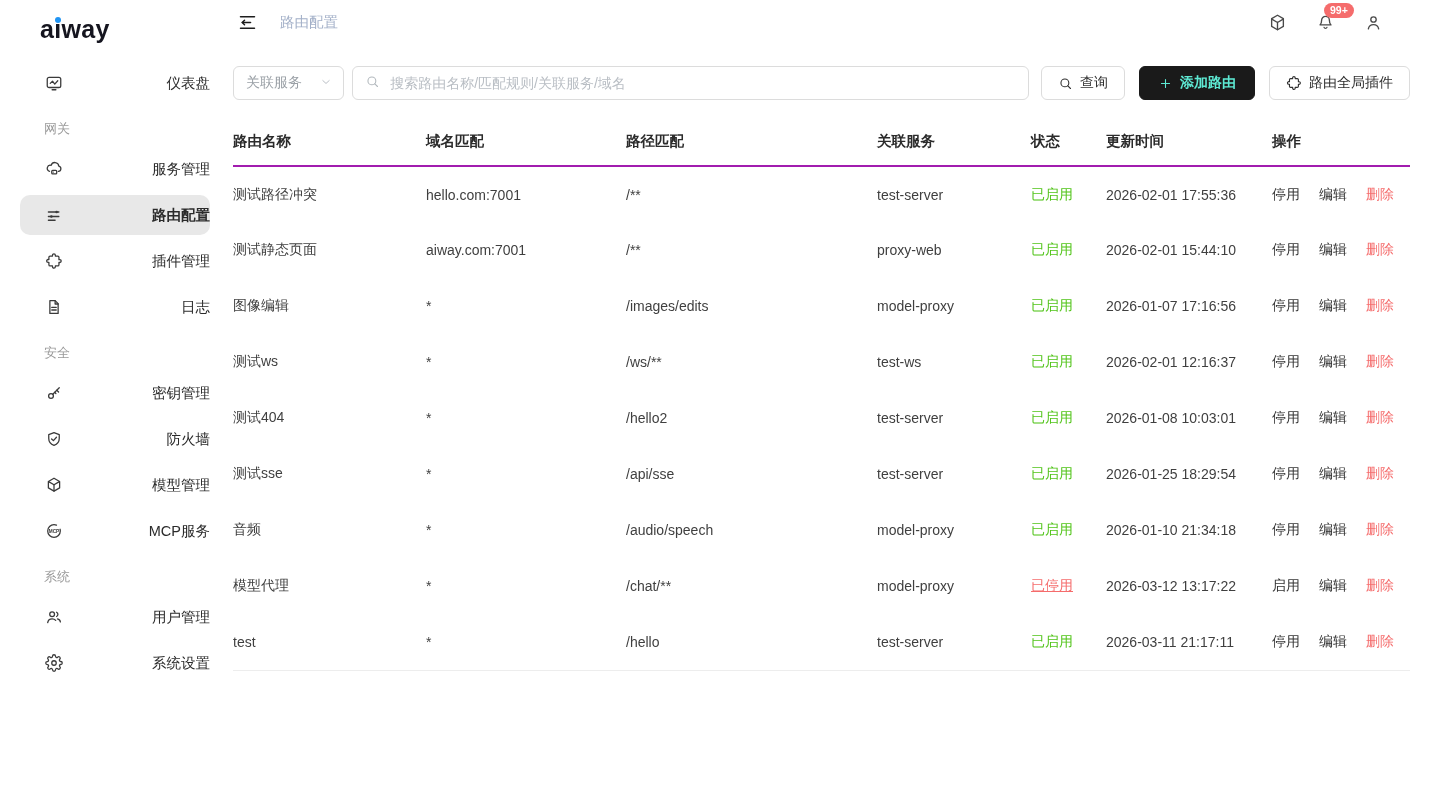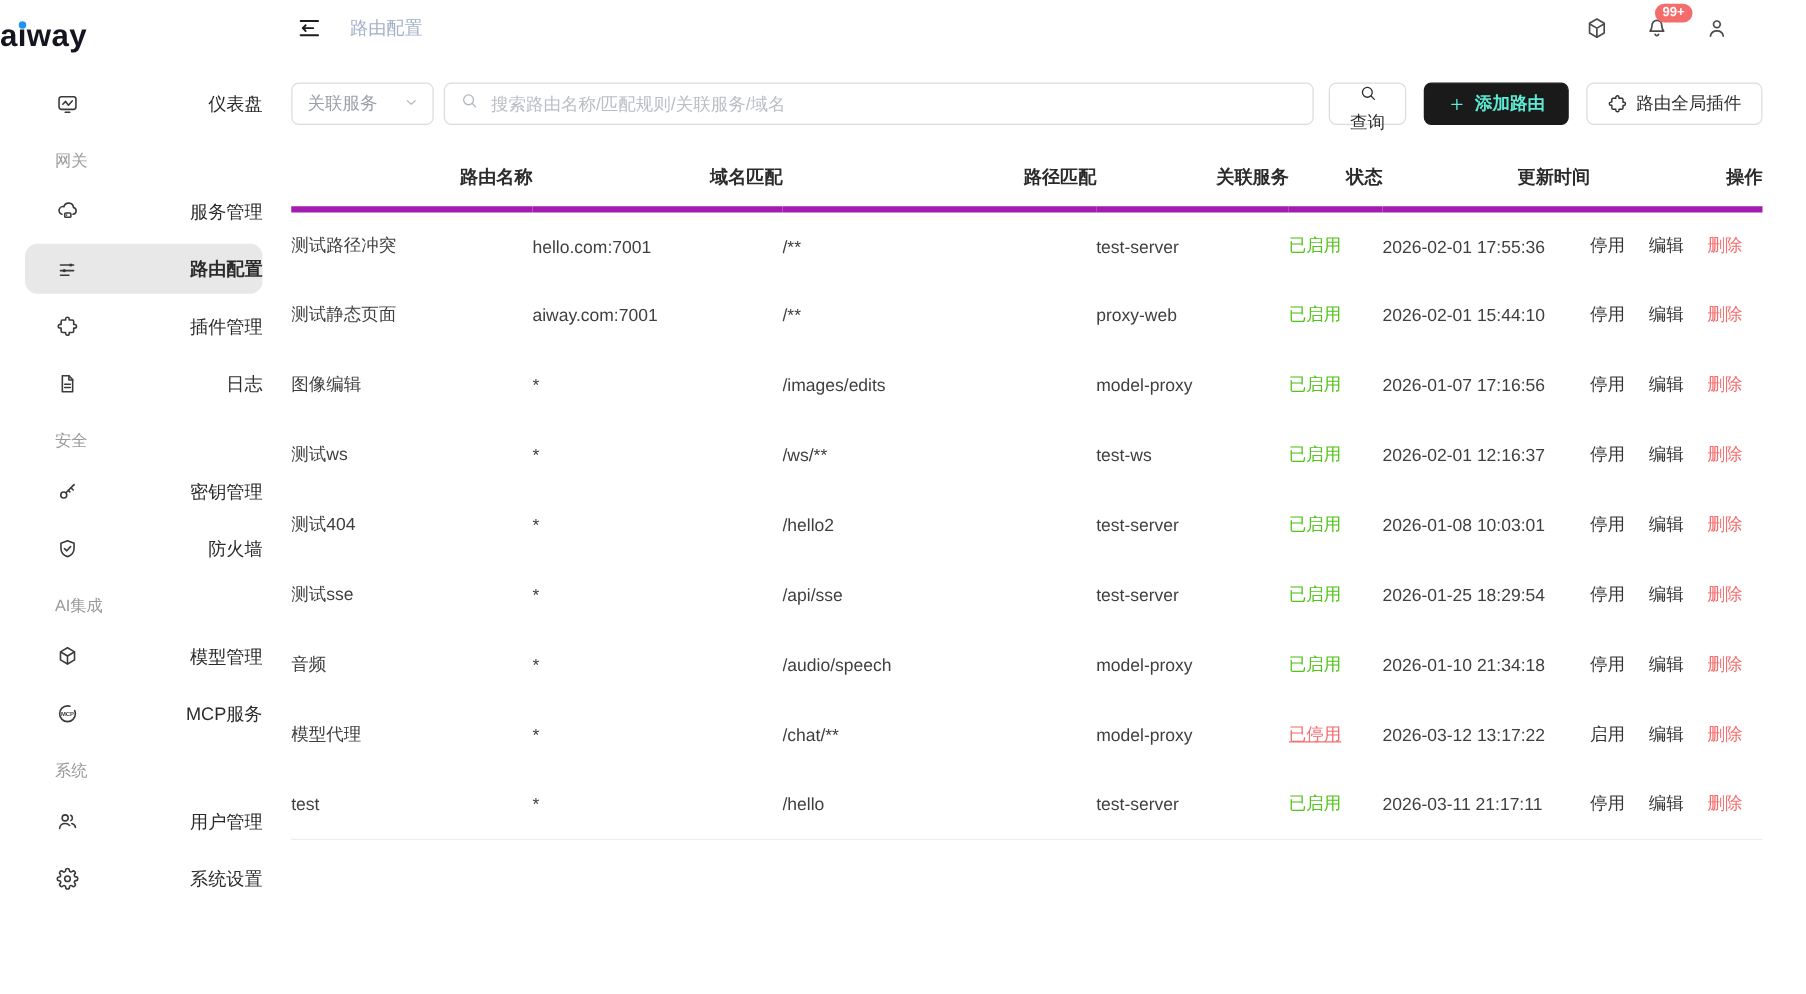--- a/index.html
+++ b/index.html
@@ -3,21 +3,21 @@
 <meta charset="utf-8">
 <style>
   * { box-sizing: border-box; }
   html,body { margin:0; padding:0; }
   body {
     width:1445px; height:795px; background:#ffffff; overflow:hidden;
     font-family:"Liberation Sans", "DejaVu Sans", sans-serif; color:#333;
   }
   
   .sidebar { position:fixed; left:0; top:0; width:225px; height:795px; background:#fff; padding-top:13px; }
-  .logo { font-size:25px; font-weight:800; color:#15151f; letter-spacing:.3px; height:42px; line-height:32px; }
+  .logo { padding-left:40px; font-size:25px; font-weight:800; color:#15151f; letter-spacing:.3px; height:42px; line-height:32px; }
   .logo-i { position:relative; }
   .logo-i::after { content:''; position:absolute; top:2px; left:50%; transform:translateX(-50%);
     width:6px; height:6px; border-radius:50%; background:var(--accent,#2094f3); }
   .nav { margin-top:8px; }
   .nav-item { display:flex; align-items:center; gap:13px; height:40px; margin:6px 15px 6px 20px; width:190px;
     padding-left:25px; border-radius:10px; font-size:14.5px; color:#2b2b2b; cursor:pointer;justify-content:space-between; }
   .nav-item.active { background:#e8e8e8; font-weight:700; }
   .nav-item .icn { display:inline-flex; color:#3a3a3a; }
   .nav-section { padding:11px 0 5px 44px; font-size:13px; color:#9a9a9a; }
   
@@ -35,27 +35,27 @@
     justify-content:space-between; padding:0 10px 0 12px; color:#9aa0a6; font-size:14px; cursor:pointer; background:#fff; }
   .select .icn { color:#b9bec4; }
   .searchbox { width:698px; height:34px; border:1px solid #dcdcdc; border-radius:6px; display:flex; align-items:center;
     gap:8px; padding:0 12px; margin-left:8px; background:#fff; }
   .searchbox .icn { color:#b2b8bd; }
   .searchbox input { border:none; outline:none; flex:1; font-size:14px; color:#6d28d9; background:transparent; }
   .searchbox input::placeholder { color:#b9bec4; }
   .btn { height:34px; border:1px solid #dcdcdc; border-radius:6px; background:#fff; display:inline-flex;
     align-items:center; gap:7px; padding:0 16px; font-size:14px; color:#2f2f2f; cursor:pointer; white-space:nowrap; }
   .btn .icn { display:inline-flex; }
-  .btn-query { margin-left:12px;flex-direction:column; }
+  .btn-query { margin-left:12px; }
   .btn-dark { margin-left:14px; background:#1a1a1a; border-color:#1a1a1a; color:#5eead4; padding:0 18px; font-weight:600; }
   .btn-plugin { margin-left:14px; }
   
   .route-table { margin:16px 35px 0 8px; width:1177px; border-collapse:collapse; table-layout:fixed; }
-  .route-table th { text-align:right; font-size:14.5px; font-weight:700; color:#2b2b2b;
-    padding:16px 0 14px; border-bottom:5px solid #a21caf; }
+  .route-table th { text-align:left; font-size:14.5px; font-weight:700; color:#2b2b2b;
+    padding:16px 0 14px; border-bottom:2px solid #a21caf; }
   .route-table td { font-size:14px; color:#3f3f3f; height:56px; padding:0; overflow:hidden; white-space:nowrap; }
   .route-table tbody tr:last-child td { border-bottom:1px solid #ededed; }
   .cell-name { color:#303030; }
   .status-on  { color:#52c41a; }
   .status-off { color:#f56c6c;text-decoration:underline; }
   .actions span { margin-right:19px; cursor:pointer; color:#333; }
   .actions span.danger { color:#f56c6c; margin-right:0; }
 </style>
 </head>
 <body>
@@ -127,21 +127,20 @@
       </div>
       <div class="nav-item">
         <span class="icn">
           <svg width="18" height="18" viewBox="0 0 24 24" fill="none" stroke="currentColor" stroke-width="1.7" stroke-linecap="round" stroke-linejoin="round">
             <path d="M12 3.4l7 2.8v5.2c0 4.7-3.1 7.7-7 9-3.9-1.3-7-4.3-7-9V6.2z"></path>
             <polyline points="8.8 11.9 11.2 14.2 15.3 9.7"></polyline>
           </svg>
         </span>
         <span>防火墙</span>
       </div>
-      <div class="nav-section">AI集成</div>
       <div class="nav-item">
         <span class="icn">
           <svg width="18" height="18" viewBox="0 0 24 24" fill="none" stroke="currentColor" stroke-width="1.7" stroke-linecap="round" stroke-linejoin="round">
             <path d="M12 3l7.5 4.3v8.6L12 20.2l-7.5-4.3V7.3z"></path>
             <path d="M4.8 7.5L12 11.7l7.2-4.2"></path>
             <path d="M12 11.7V20"></path>
           </svg>
         </span>
         <span>模型管理</span>
       </div>

